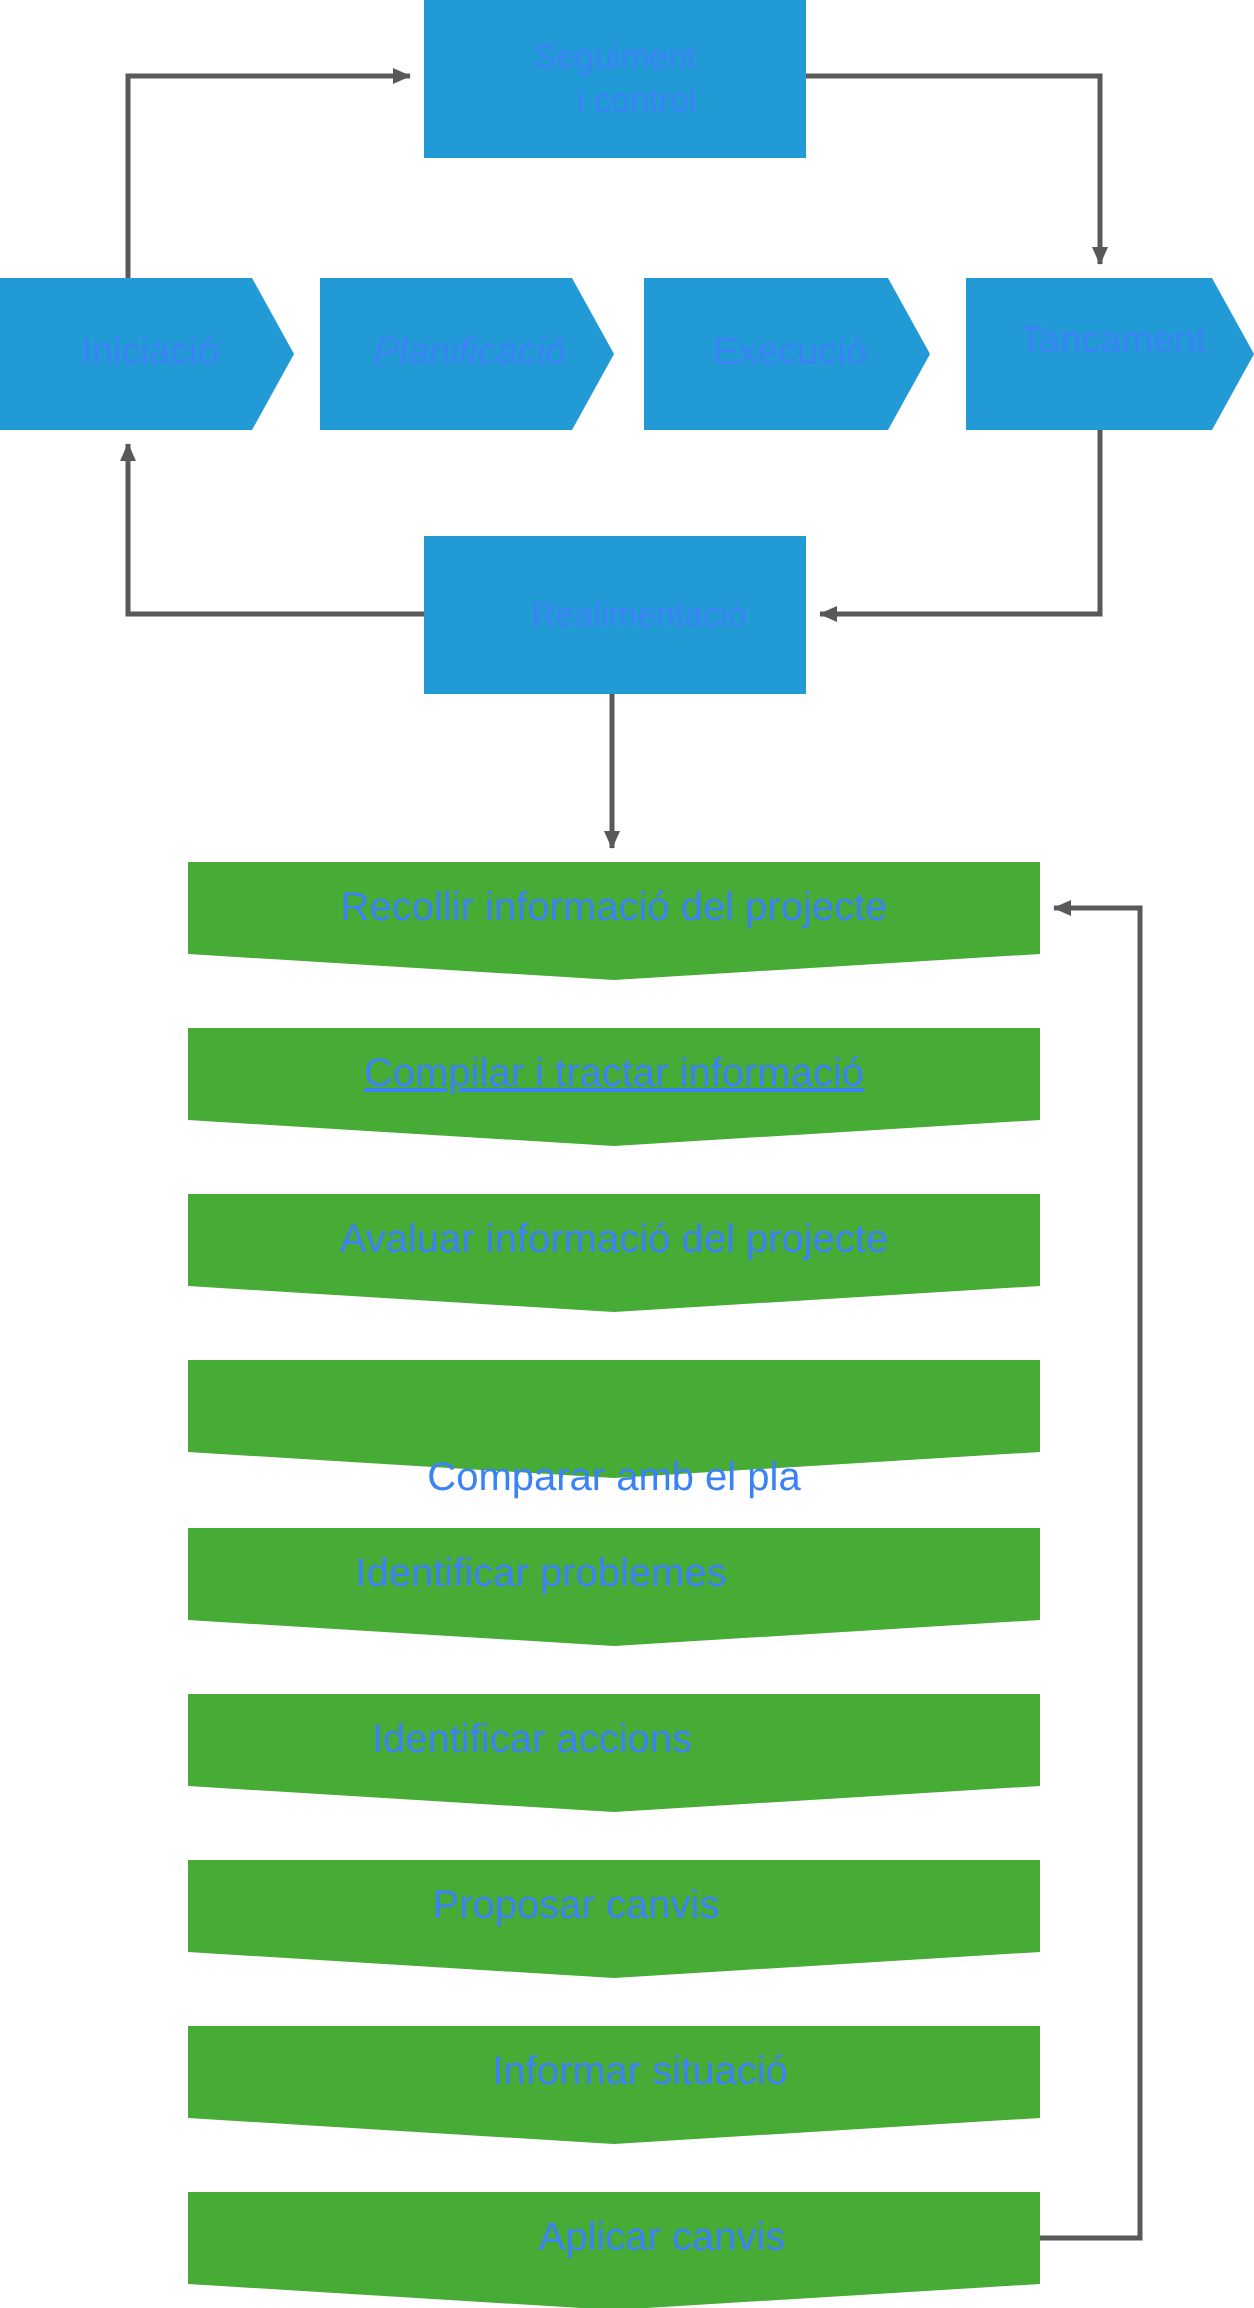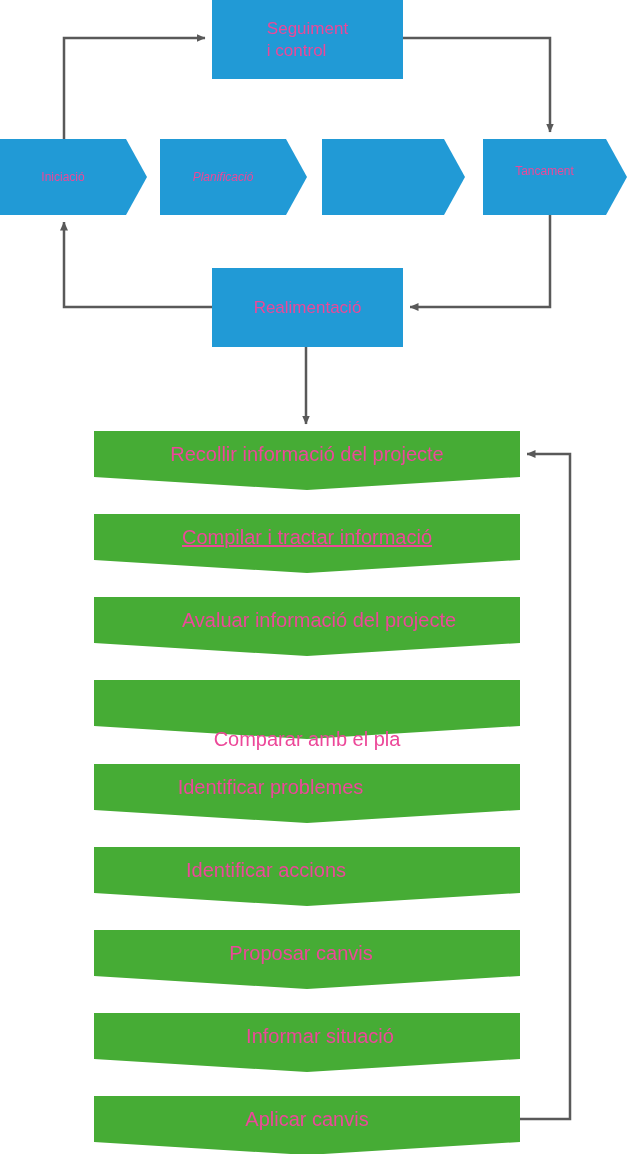--- a/index.html
+++ b/index.html
@@ -2,26 +2,26 @@
 <html><head>
 <meta charset="utf-8">
 <style>
   html,body{margin:0;padding:0;background:#ffffff;}
   body{
     width:627px;height:1154px;position:relative;overflow:hidden;
     font-family:"Liberation Sans","DejaVu Sans",sans-serif;
   }
   #diagram{position:absolute;left:0;top:0;width:627px;height:1154px;}
   .node-label{
-    position:absolute;color:#ec4899;text-align:left;
+    position:absolute;color:#3b82f6;text-align:right;
     display:flex;align-items:center;justify-content:center;
     white-space:pre-line;line-height:1.25;pointer-events:none;
   }
   .blue-box-label{font-size:17px;}
-  .phase-label{font-size:12px;}
+  .phase-label{font-size:19px;padding-left:12px;}
   .step-label{font-size:20px;}
   svg{display:block;}
 </style>
 </head>
 <body>
 
 <div id="diagram">
 
   <svg width="627" height="1154" viewBox="0 0 627 1154">
     <defs>
@@ -61,32 +61,33 @@
     <path d="M212,307 L64,307 L64,222" fill="none" stroke="#595959" stroke-width="2.5" marker-end="url(#arrowhead)"></path>
 
     <path d="M306,347 L306,424" fill="none" stroke="#595959" stroke-width="2.5" marker-end="url(#arrowhead)"></path>
 
     <path d="M520,1119 L570,1119 L570,454 L527,454" fill="none" stroke="#595959" stroke-width="2.5" marker-end="url(#arrowhead)"></path>
   </svg>
 
   <div class="node-label blue-box-label" style="left:212px;top:0px;width:191px;height:79px;">Seguiment
 i control</div>
 
-  <div class="node-label blue-box-label" style="left:212px;top:268px;width:191px;height:79px;">Realimentació</div>
+  <div class="node-label blue-box-label" style="left:224px;top:268px;width:191px;height:79px;">Realimentació</div>
 
   <div class="node-label phase-label" style="left:0px;top:139px;width:126px;height:76px;">Iniciació</div>
 
   <div class="node-label phase-label" style="left:160px;top:139px;width:126px;height:76px;font-style:italic;">Planificació</div>
 
+  <div class="node-label phase-label" style="left:322px;top:139px;width:122px;height:76px;">Execució</div>
 
   <div class="node-label phase-label" style="left:483px;top:139px;width:123px;height:64px;">Tancament</div>
 
   <div class="node-label step-label" style="left:94px;top:431px;width:426px;height:46px;">Recollir informació del projecte</div>
   <div class="node-label step-label" style="left:94px;top:514px;width:426px;height:46px;text-decoration:underline;">Compilar i tractar informació</div>
-  <div class="node-label step-label" style="left:94px;top:597px;width:426px;height:46px;margin-left:12px;">Avaluar informació del projecte</div>
+  <div class="node-label step-label" style="left:94px;top:597px;width:426px;height:46px;">Avaluar informació del projecte</div>
   <div class="node-label step-label" style="left:94px;top:680px;width:426px;height:46px;margin-top:36px;">Comparar amb el pla</div>
   <div class="node-label step-label" style="left:94px;top:764px;width:353px;height:46px;">Identificar problemes</div>
   <div class="node-label step-label" style="left:94px;top:847px;width:344px;height:46px;">Identificar accions</div>
-  <div class="node-label step-label" style="left:94px;top:930px;width:388px;height:46px;padding-left:13px;">Proposar canvis</div>
+  <div class="node-label step-label" style="left:94px;top:930px;width:388px;height:46px;">Proposar canvis</div>
   <div class="node-label step-label" style="left:94px;top:1013px;width:452px;height:46px;">Informar situació</div>
-  <div class="node-label step-label" style="left:94px;top:1096px;width:426px;height:46px;">Aplicar canvis</div>
+  <div class="node-label step-label" style="left:94px;top:1096px;width:426px;height:46px;padding-left:24px;">Aplicar canvis</div>
 
 </div>
 
 </body></html>

